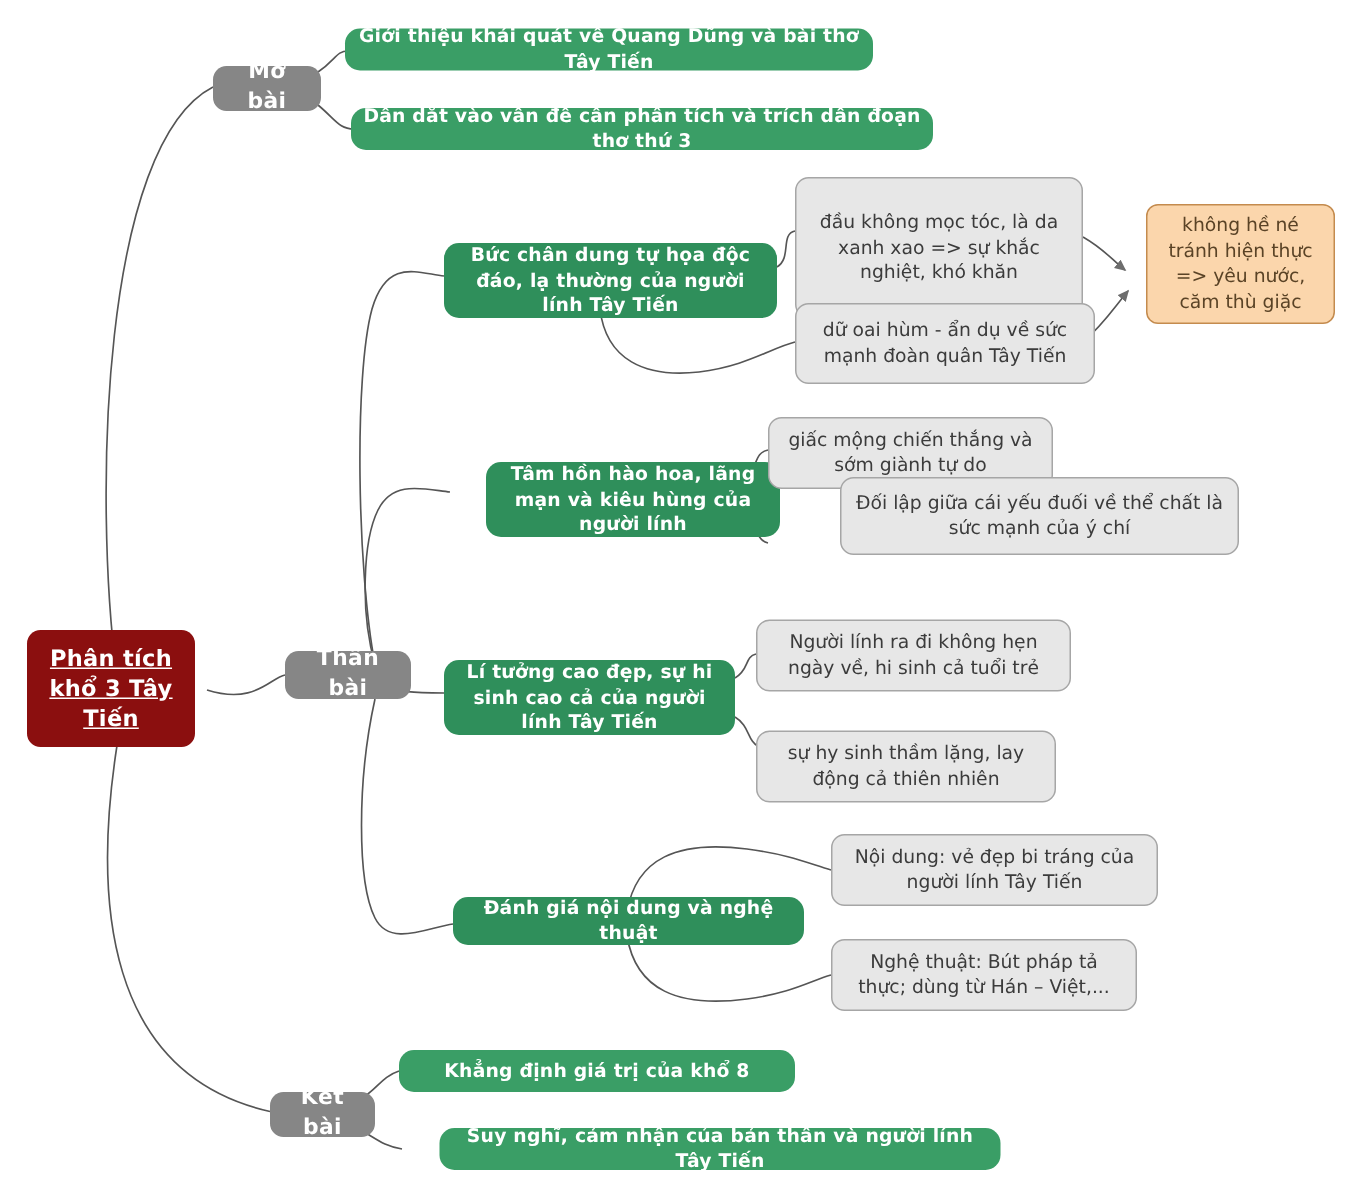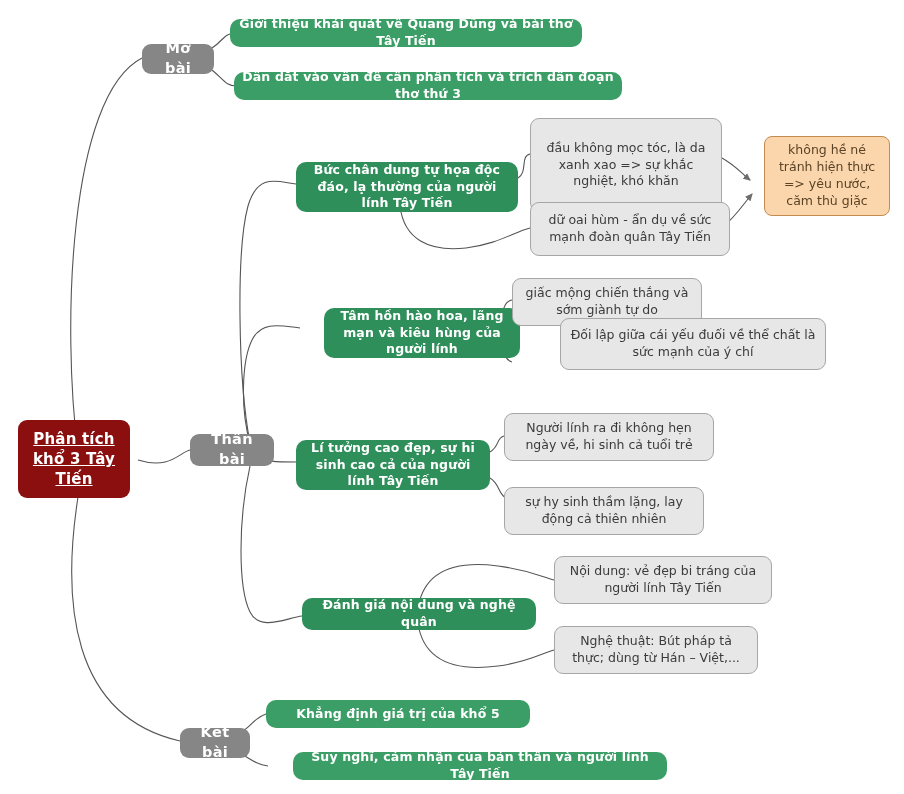--- a/index.html
+++ b/index.html
@@ -190,34 +190,34 @@
     <span>Lí tưởng cao đẹp, sự hi sinh cao cả của người lính Tây Tiến</span>
   </div>
   <div class="node n-card" style="left:504px; top:487px; width:200px; height:48px;">
     <span>sự hy sinh thầm lặng, lay động cả thiên nhiên</span>
   </div>
   <div class="node n-card" style="left:504px; top:413px; width:210px; height:48px;">
     <span>Người lính ra đi không hẹn ngày về, hi sinh cả tuổi trẻ</span>
   </div>
 
   <div class="node n-green2" style="left:302px; top:598px; width:234px; height:32px;">
-    <span>Đánh giá nội dung và nghệ quân</span>
+    <span>Đánh giá nội dung và nghệ thuật</span>
   </div>
   <div class="node n-card" style="left:554px; top:556px; width:218px; height:48px;">
     <span>Nội dung: vẻ đẹp bi tráng của người lính Tây Tiến</span>
   </div>
   <div class="node n-card" style="left:554px; top:626px; width:204px; height:48px;">
     <span>Nghệ thuật: Bút pháp tả thực; dùng từ Hán – Việt,...</span>
   </div>
 
   <div class="node n-grey" style="left:180px; top:728px; width:70px; height:30px;">
     <span>Kết bài</span>
   </div>
 
   <div class="node n-green" style="left:266px; top:700px; width:264px; height:28px;">
-    <span>Khẳng định giá trị của khổ 5</span>
+    <span>Khẳng định giá trị của khổ 8</span>
   </div>
 
   <div class="node n-green" style="left:268px; top:752px; width:374px; height:28px;margin-left:25px;">
     <span>Suy nghĩ, cảm nhận của bản thân và người lính Tây Tiến</span>
   </div>
 
 </div>
 
 </body></html>

